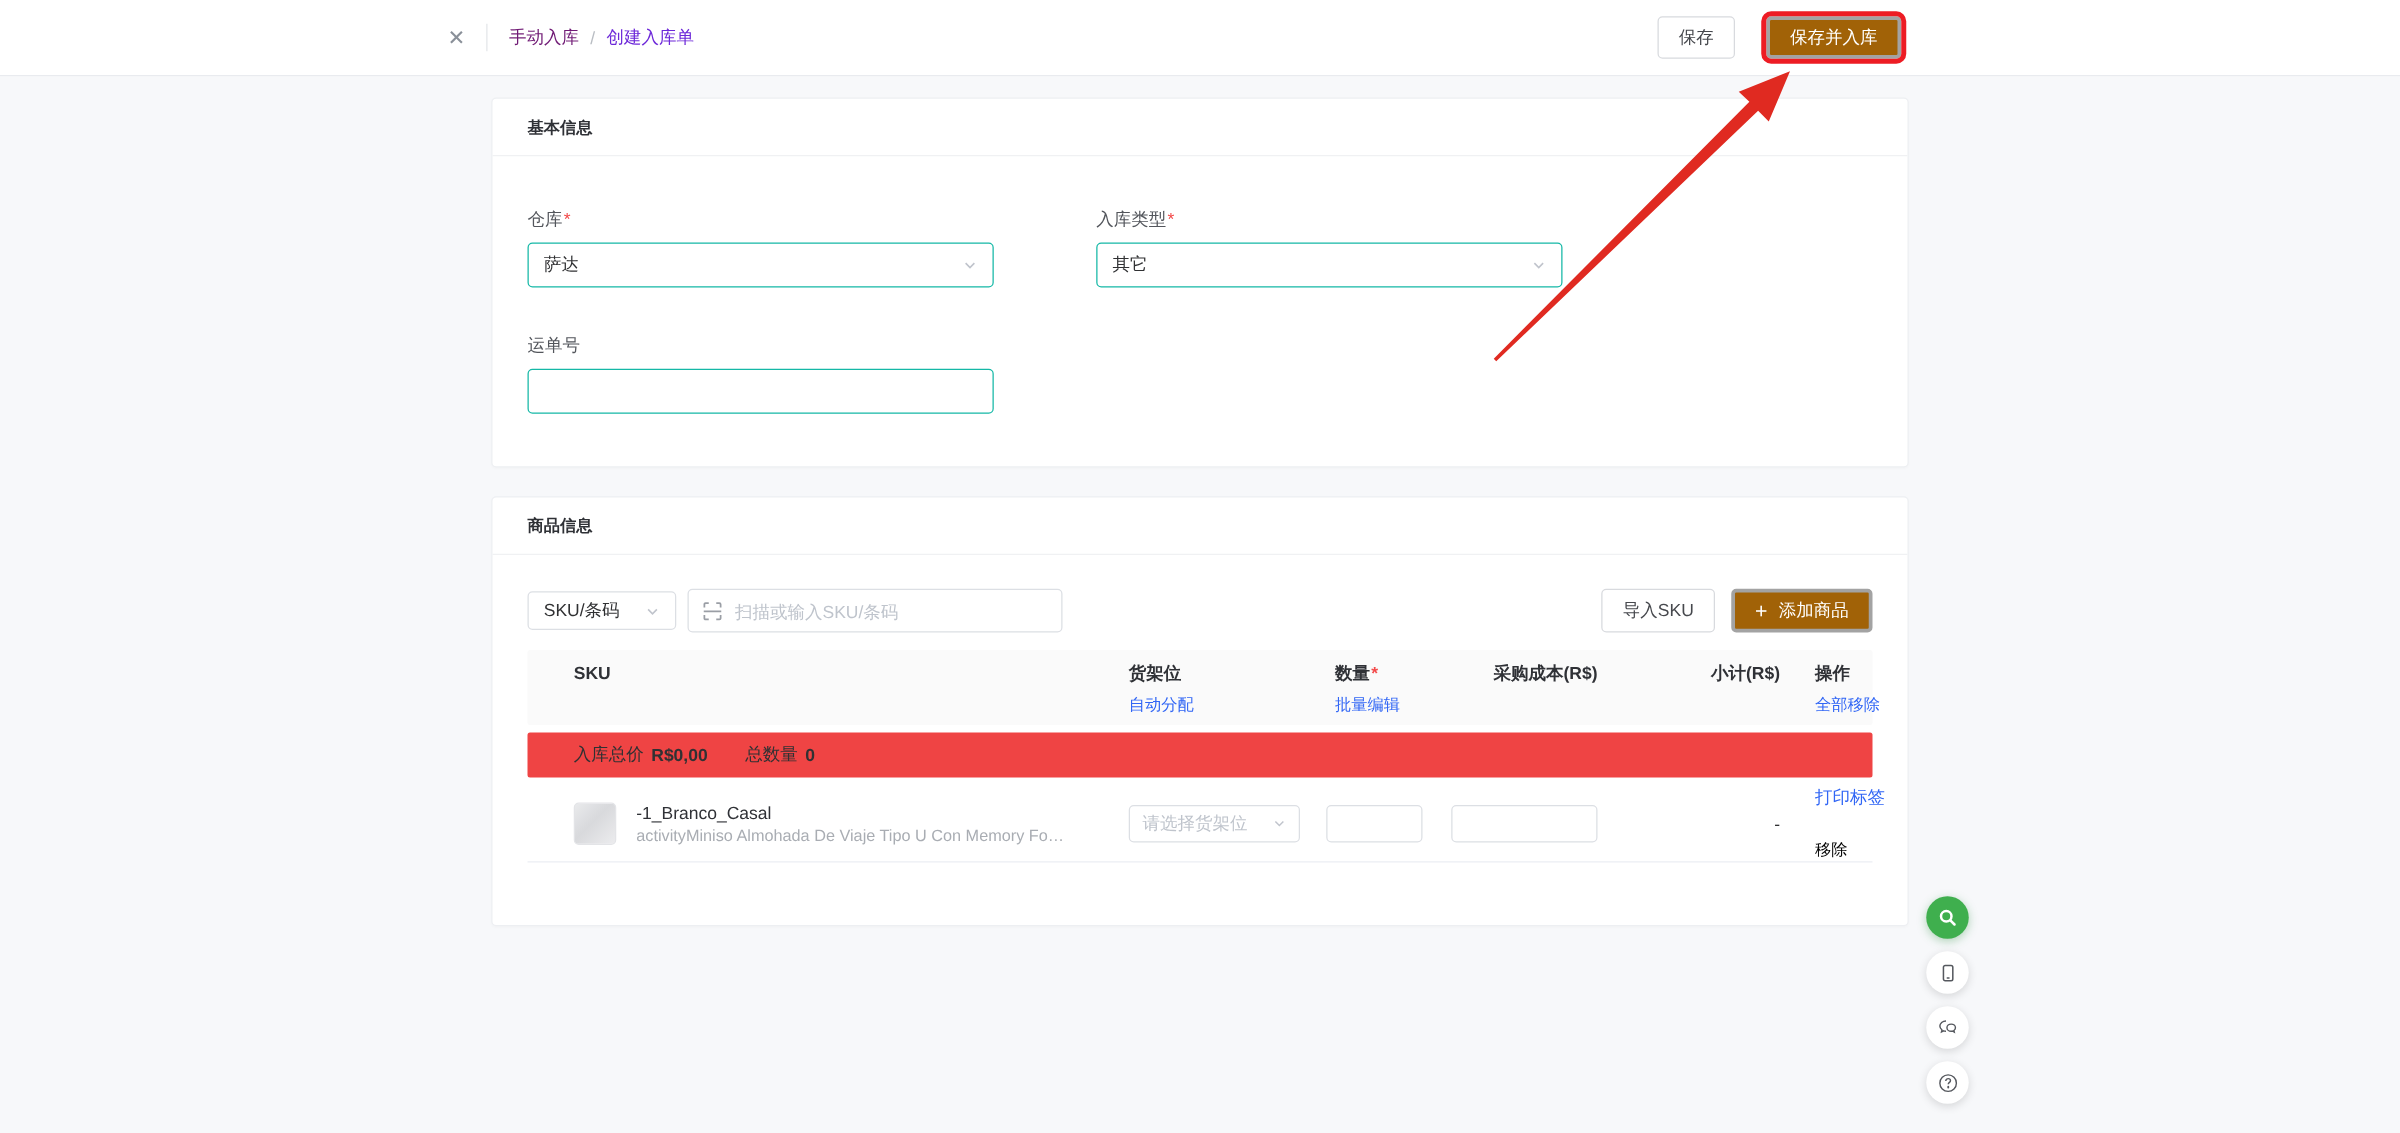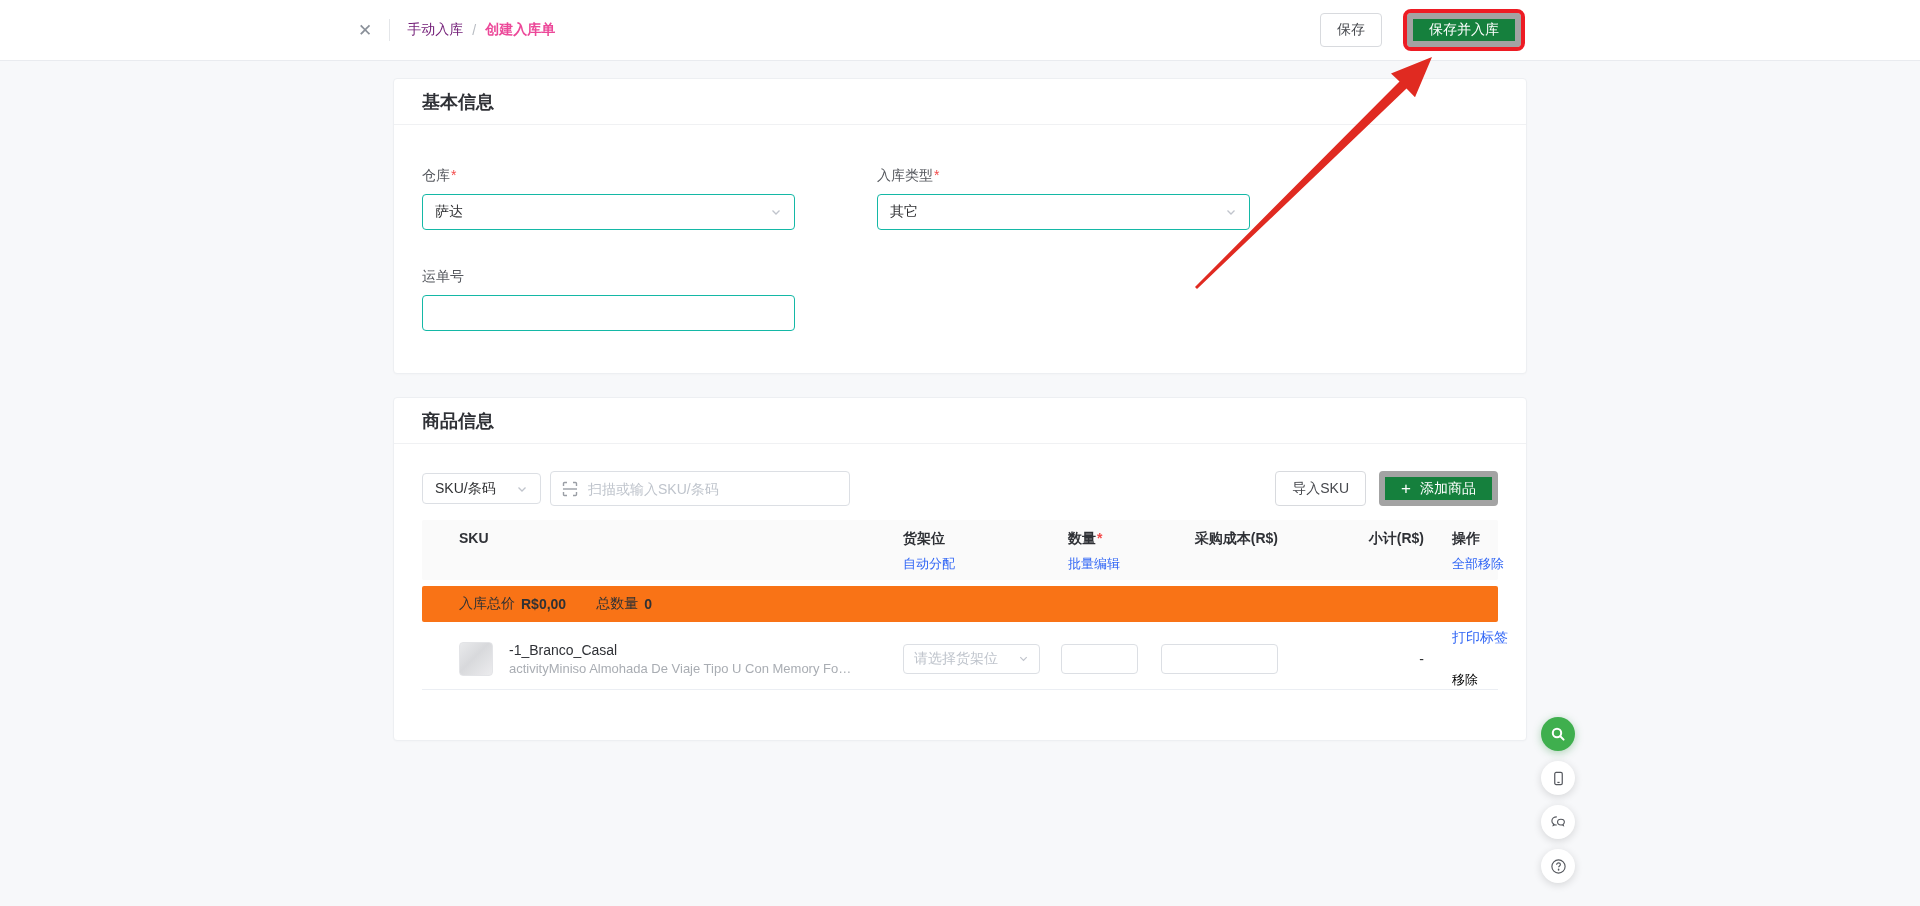--- a/index.html
+++ b/index.html
@@ -10,32 +10,32 @@
     font-family:"Liberation Sans","DejaVu Sans",sans-serif; font-size:14px;
   }
   
   .topbar { position:relative; height:61px; background:#fff; border-bottom:1px solid #e9ebef; z-index:5; }
   .topbar-left { position:absolute; left:358px; top:0; height:60px; display:flex; align-items:center; gap:17px; }
   .close-btn { font-size:17px; color:#8a9099; cursor:pointer; line-height:1; }
   .tb-divider { width:1px; height:22px; background:#e4e6e9; }
   .breadcrumb { display:flex; gap:9px; align-items:center; }
   .bc-section { color:#701a75;text-align:center; }
   .bc-sep { color:#b9bdc3; }
-  .bc-page { color:#ec4899;font-weight:bold; }
+  .bc-page { color:#6d28d9; }
   .topbar-right { position:absolute; right:399px; top:13px; display:flex; gap:25px; align-items:center; }
   .btn { height:34px; padding:0 16px; border-radius:4px; font-size:14px; display:inline-flex; align-items:center; justify-content:center; cursor:pointer; white-space:nowrap; }
   .btn-default { background:#fff; border:1px solid #d8dade; color:#46484d; }
-  .btn-primary { background:#15803d; border:6px solid #a3a3a3; color:#fff; }
+  .btn-primary { background:#a16207; border:3px solid #a3a3a3; color:#fff; }
   .annotated { outline:4px solid #ed1c24; }
 
   
   .content { width:1134px; margin:17px auto 0; }
   .card { background:#fff; border:1px solid #edeff2; border-radius:4px; box-shadow:0 1px 2px rgba(0,0,0,.02); }
   .card + .card { margin-top:23px; }
-  .card-header { height:46px; display:flex; align-items:center; padding:0 28px; font-size:18px; font-weight:700; color:#2f3136; border-bottom:1px solid #f0f1f3; }
+  .card-header { height:46px; display:flex; align-items:center; padding:0 28px; font-size:13px; font-weight:700; color:#2f3136; border-bottom:1px solid #f0f1f3; }
 
   
   .card-body { padding:42px 28px 42px; }
   .form-grid { display:grid; grid-template-columns:373px 373px; column-gap:82px; }
   .form-item { margin-bottom:38px; }
   .form-item:last-child { margin-bottom:0; }
   .f-label { display:block; margin-bottom:9px; color:#53565c; }
   .required { color:#f34a4a; margin-left:1px; }
   .select, .tinput {
     height:36px; width:373px; border:1px solid #14b8a6; border-radius:4px; background:#fff;
@@ -61,21 +61,21 @@
   .btn-add { height:35px; margin-left:13px; gap:9px; font-weight:400; }
   .plus-glyph { font-size:17px; line-height:1; }
 
   .tbl-row { display:grid; grid-template-columns:444px 165px 93px 117px 146px 104px; padding:0 28px 0 37px; align-items:center; }
   .thead { background:#fafafa; height:60px; align-items:flex-start; padding-top:10px; border-radius:2px; }
   .th-title { font-weight:700; color:#2f3136; }
   .th-link { color:#3166f5; font-size:13px; margin-top:7px; cursor:pointer; }
   .col-right { text-align:right; }
   .col-actions { padding-left:28px; }
 
-  .summary-row { background:#f97316; height:36px; margin-top:6px; display:flex; align-items:center; padding:0 37px; gap:6px; border-radius:2px; }
+  .summary-row { background:#ef4444; height:36px; margin-top:6px; display:flex; align-items:center; padding:0 37px; gap:6px; border-radius:2px; }
   .summary-row .gap { width:18px; }
   .bold { font-weight:700; }
 
   .prod-row { height:62px; margin-top:6px; border-bottom:1px solid #ebeef3; }
   .sku-cell { display:flex; align-items:center; gap:16px; min-width:0; }
   .thumb { width:34px; height:34px; border-radius:4px; flex:0 0 auto;
     background:linear-gradient(135deg,#e9eaec 0%,#d8d9dc 45%,#ececee 100%); border:1px solid #e3e4e7; }
   .sku-text { min-width:0; }
   .sku-name { color:#2f3136; }
   .sku-desc { color:#a9adb3; font-size:13px; margin-top:3px; white-space:nowrap; overflow:hidden; text-overflow:ellipsis; max-width:390px; }

